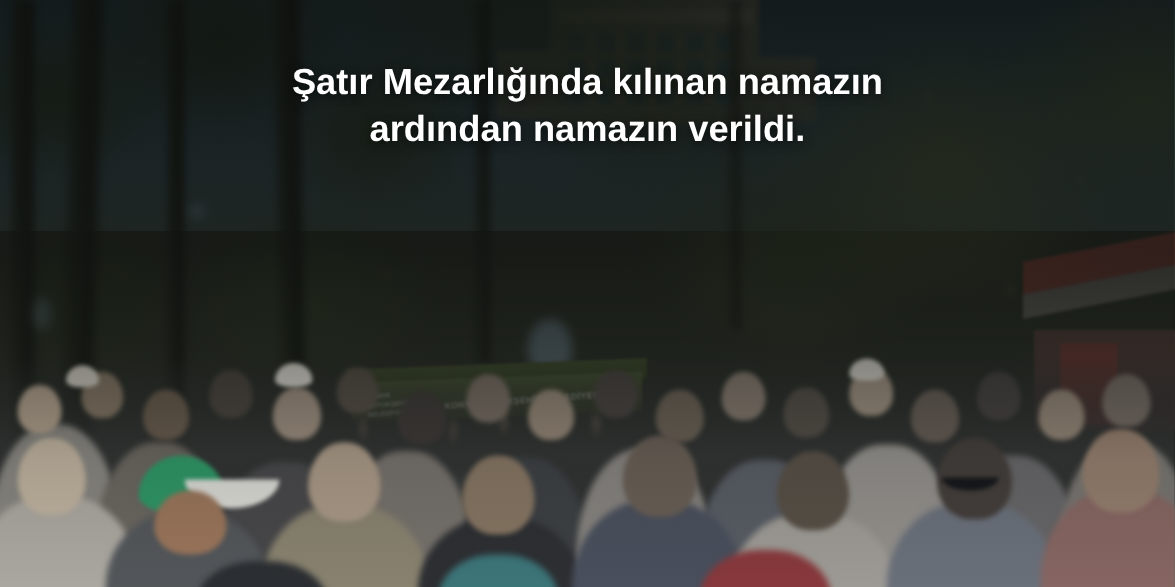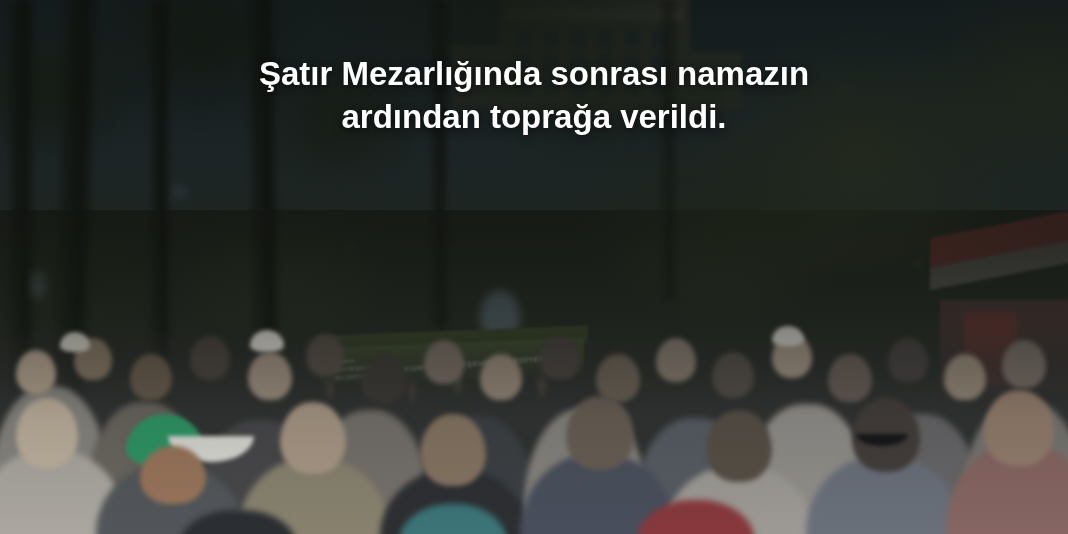--- a/index.html
+++ b/index.html
@@ -402,18 +402,18 @@
       <div class="cap" style="left:250px; top:6px;  width:34px; height:22px; background:#e9e6dd;"></div>
       <div class="cap" style="left:772px; top:2px;  width:32px; height:20px; background:#dedbd2;"></div>
       <div class="cap" style="left:60px;  top:8px;  width:30px; height:20px; background:#ddd9cf;"></div>
     </div>
   </div>
 
   <div class="overlay"></div>
 
   <div class="textlayer">
     <div class="body-copy">
-      <span class="ln">Şatır Mezarlığında sonrası namazın</span>
-      <span class="ln">ardından toprağa verildi.</span>
+      <span class="ln">Şatır Mezarlığında kılınan namazın</span>
+      <span class="ln">ardından namazın verildi.</span>
     </div>
   </div>
 
 </div>
 
 </body></html>

